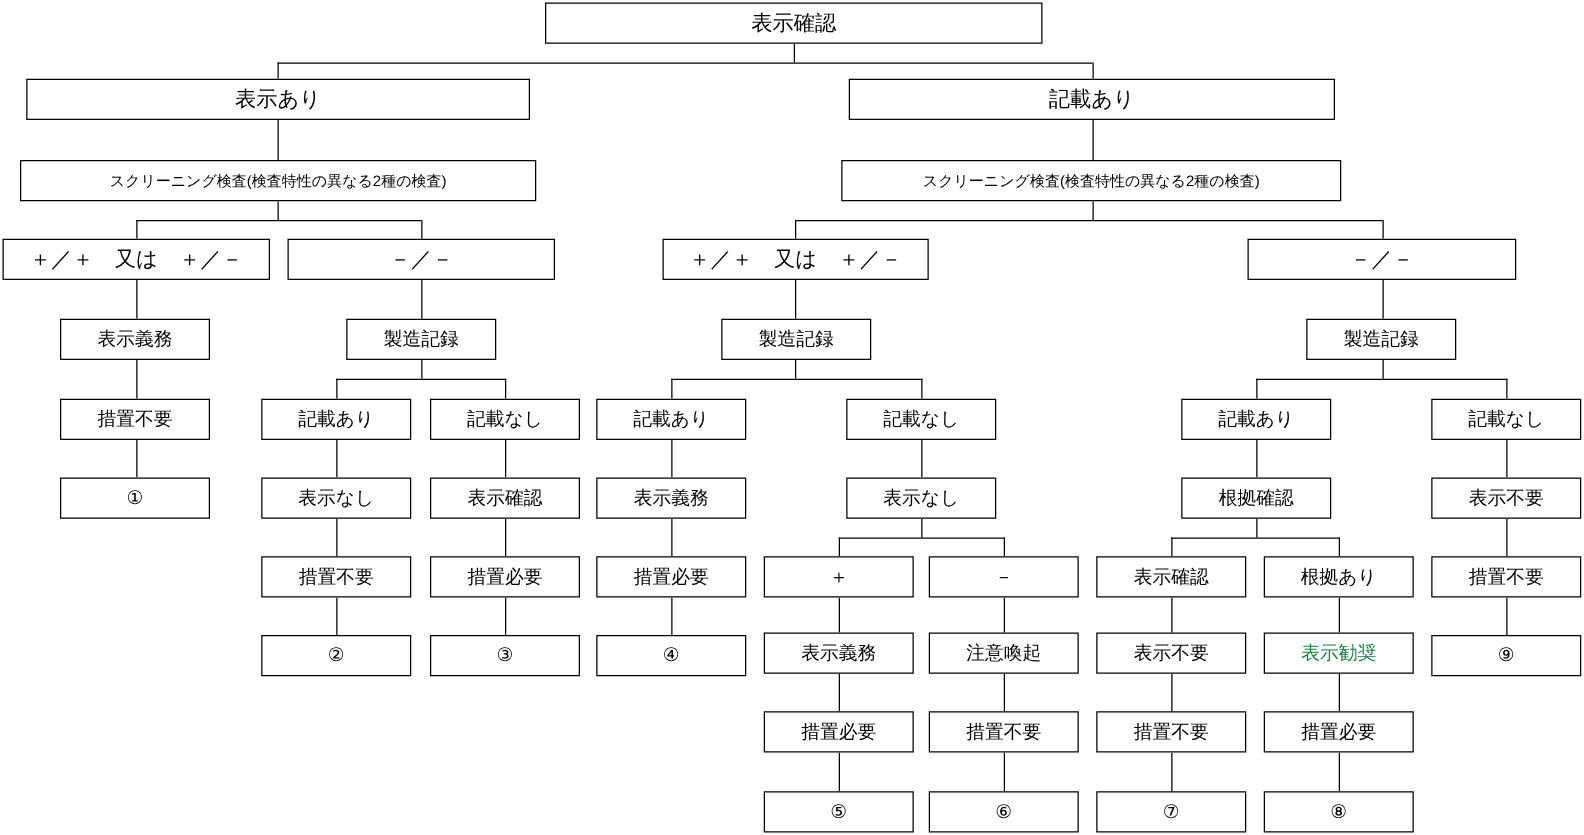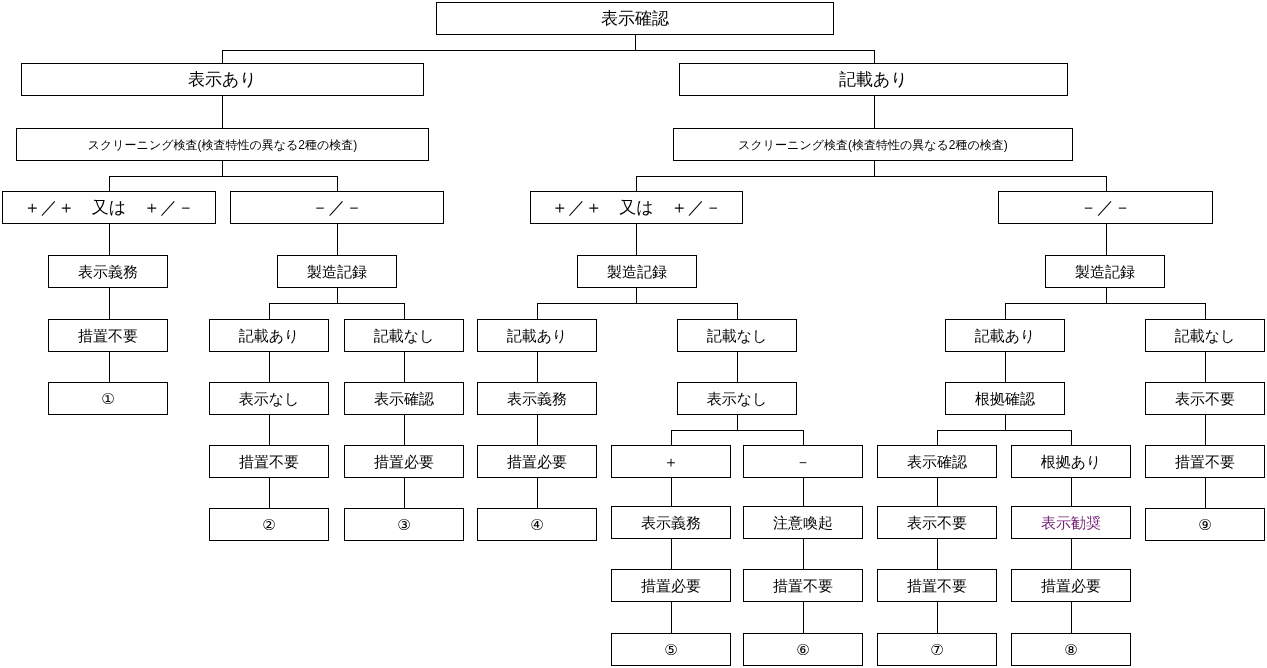--- a/index.html
+++ b/index.html
@@ -153,20 +153,20 @@
     <div class="node" style="left: 743px; top: 569px; width: 120px; height: 33px; border-color: rgb(0, 0, 0); background: rgb(255, 255, 255); color: rgb(0, 0, 0);">措置不要</div>
     <div class="node" style="left: 743px; top: 633px; width: 120px; height: 33px; border-color: rgb(0, 0, 0); background: rgb(255, 255, 255); color: rgb(0, 0, 0);">⑥</div>
     <div class="node" style="left: 1045px; top: 255px; width: 120px; height: 33px; border-color: rgb(0, 0, 0); background: rgb(255, 255, 255); color: rgb(0, 0, 0);">製造記録</div>
     <div class="node" style="left: 945px; top: 319px; width: 120px; height: 33px; border-color: rgb(0, 0, 0); background: rgb(255, 255, 255); color: rgb(0, 0, 0);">記載あり</div>
     <div class="node" style="left: 945px; top: 382px; width: 120px; height: 33px; border-color: rgb(0, 0, 0); background: rgb(255, 255, 255); color: rgb(0, 0, 0);">根拠確認</div>
     <div class="node" style="left: 877px; top: 445px; width: 120px; height: 33px; border-color: rgb(0, 0, 0); background: rgb(255, 255, 255); color: rgb(0, 0, 0);">表示確認</div>
     <div class="node" style="left: 877px; top: 506px; width: 120px; height: 33px; border-color: rgb(0, 0, 0); background: rgb(255, 255, 255); color: rgb(0, 0, 0);">表示不要</div>
     <div class="node" style="left: 877px; top: 569px; width: 120px; height: 33px; border-color: rgb(0, 0, 0); background: rgb(255, 255, 255); color: rgb(0, 0, 0);">措置不要</div>
     <div class="node" style="left: 877px; top: 633px; width: 120px; height: 33px; border-color: rgb(0, 0, 0); background: rgb(255, 255, 255); color: rgb(0, 0, 0);">⑦</div>
     <div class="node" style="left: 1011px; top: 445px; width: 120px; height: 33px; border-color: rgb(0, 0, 0); background: rgb(255, 255, 255); color: rgb(0, 0, 0);">根拠あり</div>
-    <div class="node" style="left: 1011px; top: 506px; width: 120px; height: 33px; border-color: rgb(0, 0, 0); background: rgb(255, 255, 255); color: #701a75;">表示勧奨</div>
+    <div class="node" style="left: 1011px; top: 506px; width: 120px; height: 33px; border-color: rgb(0, 0, 0); background: rgb(255, 255, 255); color: #15803d;">表示勧奨</div>
     <div class="node" style="left: 1011px; top: 569px; width: 120px; height: 33px; border-color: rgb(0, 0, 0); background: rgb(255, 255, 255); color: rgb(0, 0, 0);">措置必要</div>
     <div class="node" style="left: 1011px; top: 633px; width: 120px; height: 33px; border-color: rgb(0, 0, 0); background: rgb(255, 255, 255); color: rgb(0, 0, 0);">⑧</div>
     <div class="node" style="left: 1145px; top: 319px; width: 120px; height: 33px; border-color: rgb(0, 0, 0); background: rgb(255, 255, 255); color: rgb(0, 0, 0);">記載なし</div>
     <div class="node" style="left: 1145px; top: 382px; width: 120px; height: 33px; border-color: rgb(0, 0, 0); background: rgb(255, 255, 255); color: rgb(0, 0, 0);">表示不要</div>
     <div class="node" style="left: 1145px; top: 445px; width: 120px; height: 33px; border-color: rgb(0, 0, 0); background: rgb(255, 255, 255); color: rgb(0, 0, 0);">措置不要</div>
     <div class="node" style="left: 1145px; top: 508px; width: 120px; height: 33px; border-color: rgb(0, 0, 0); background: rgb(255, 255, 255); color: rgb(0, 0, 0);">⑨</div>
   </div>
 
 </body></html>

